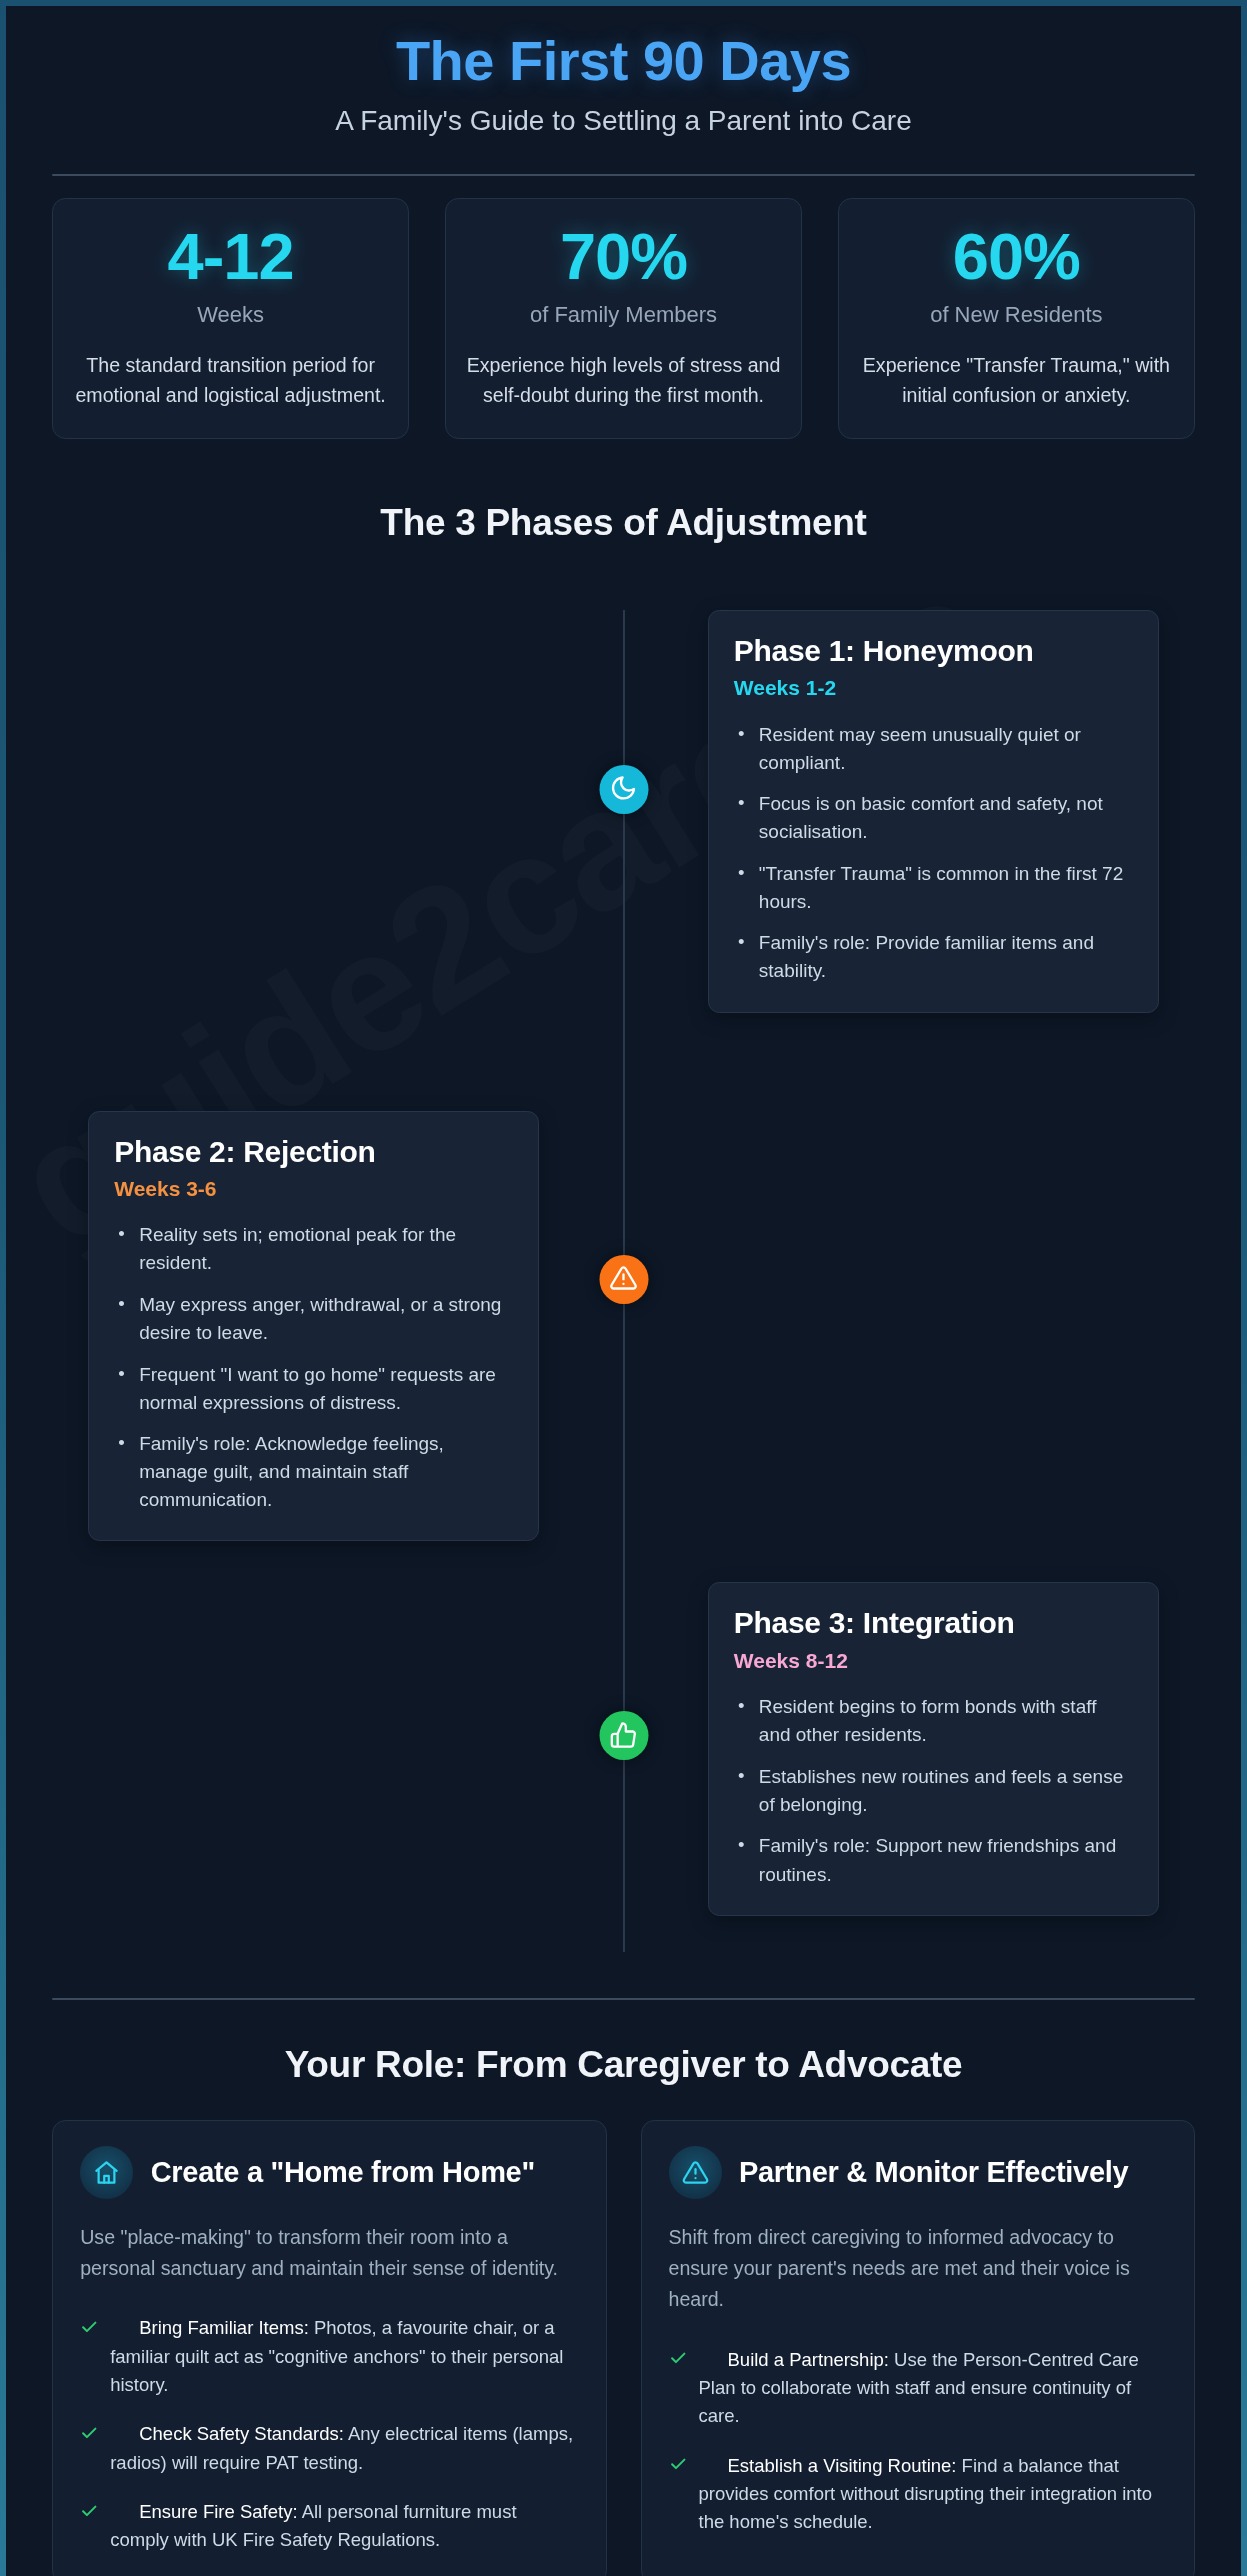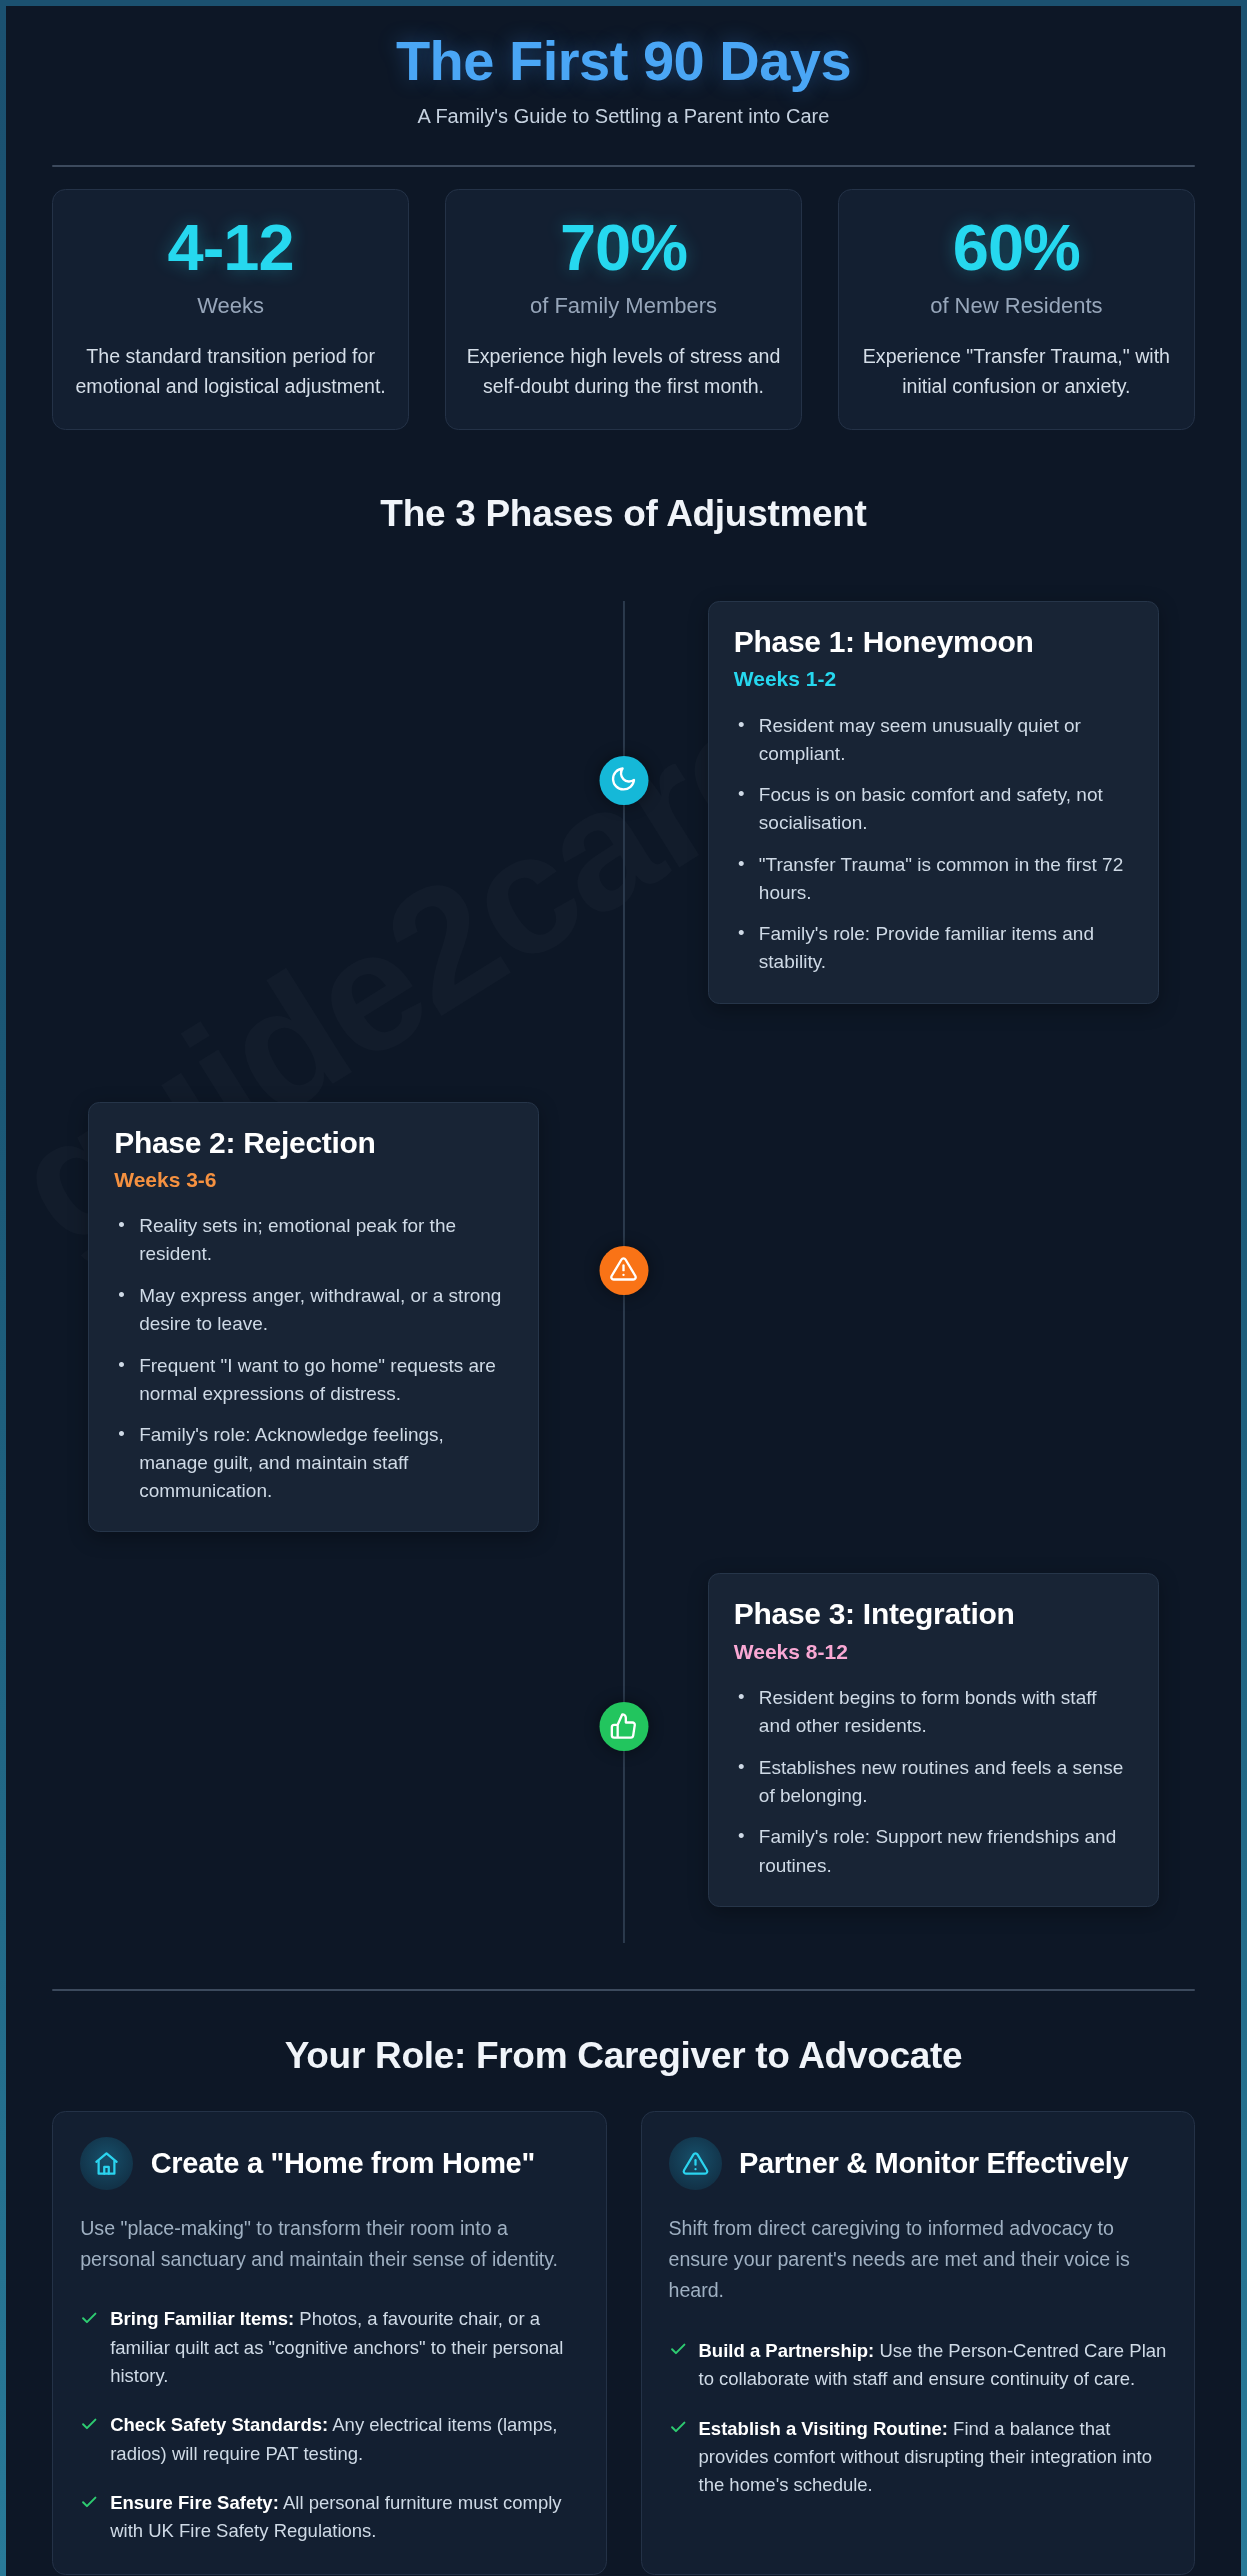--- a/index.html
+++ b/index.html
@@ -52,21 +52,21 @@
   .title {
     font-size: 56px;
     font-weight: bold;
     color: #4aa6f5;
     letter-spacing: -0.5px;
     line-height: 1.1;
     text-shadow: 0 0 20.6px rgba(60,150,245,0.35);
   }
   .subtitle {
     margin-top: 13.4px;
-    font-size: 20px;
+    font-size: 28px;
     color: #c6d2e0;
     font-weight: 400;
   }
   .header-rule {
     margin: 37px 0 0 0;
     height: 2.1px;
     background: #3c4a5d;
     border-radius: 1px;
   }
 
@@ -262,21 +262,21 @@
   .role-list li:last-child { margin-bottom: 0; }
   .check {
     position: absolute;
     left: 0;
     top: 2.1px;
     width: 18.5px;
     height: 18.5px;
     color: #2ecc71;
   }
   .check svg { width: 18.5px; height: 18.5px; }
-  .bold-lead { font-weight: bold; color: #ffffff; }
+  .bold-lead { font-weight: normal; color: #ffffff; margin-left: 29px; }
 </style>
 </head>
 <body>
 
 <div class="page">
   <div class="sheet">
 
     <div class="watermark">guide2care.co</div>
 
     <div class="content">

